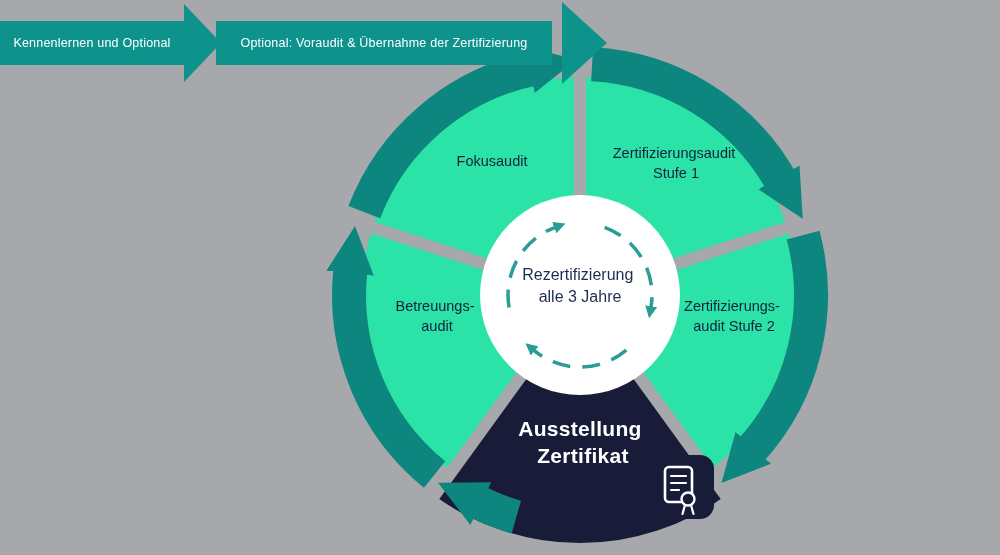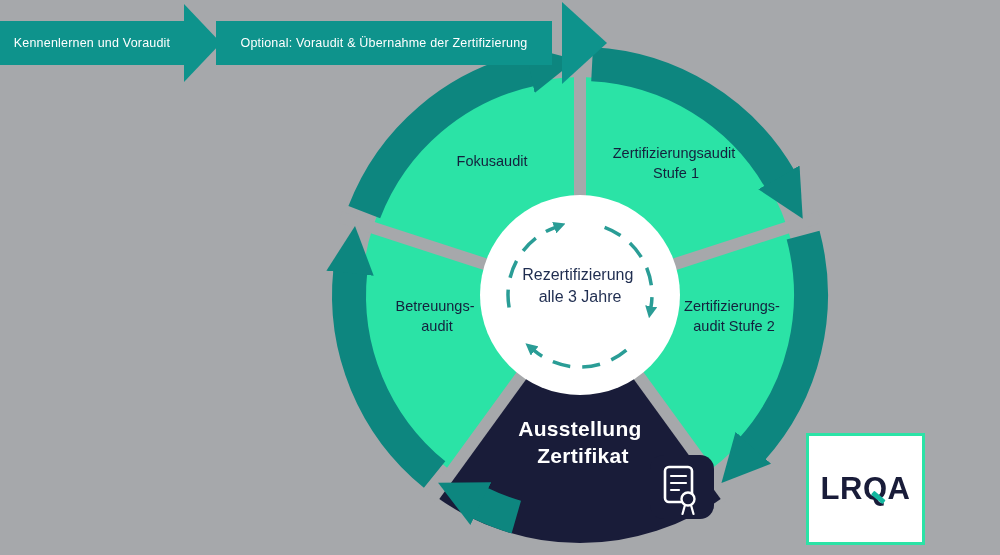--- a/index.html
+++ b/index.html
@@ -143,29 +143,23 @@
       <path class="cert-line" d="M671 476 H686"></path>
       <path class="cert-line" d="M671 483 H686"></path>
       <path class="cert-line" d="M671 490 H679"></path>
       <circle class="cert-seal" cx="688" cy="499" r="6.5"></circle>
       <path class="cert-line" d="M685 505 L682.5 514"></path>
       <path class="cert-line" d="M691 505 L693.5 514"></path>
     </g>
   </svg>
 
   <div class="flow-banner" id="banner1">
-    <span>Kennenlernen und Voraudit</span>
+    <span>Kennenlernen und Optional</span>
   </div>
   <div id="banner1-head"></div>
 
   <div class="flow-banner" id="banner2">
     <span>Optional: Voraudit &amp; Übernahme der Zertifizierung</span>
   </div>
   <div id="banner2-head"></div>
 
-  <div class="logo-box">
-    <div class="logo-inner">
-      <span class="logo-text">LRQA</span>
-      <span class="logo-accent"></span>
-    </div>
-  </div>
 
 </div>
 
 </body></html>

